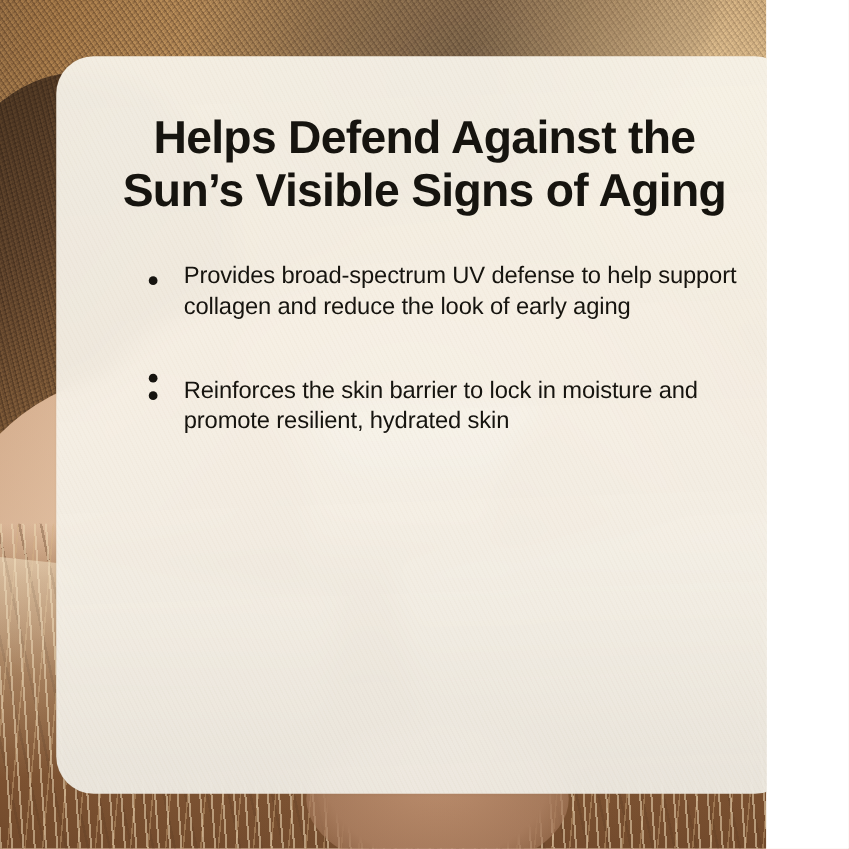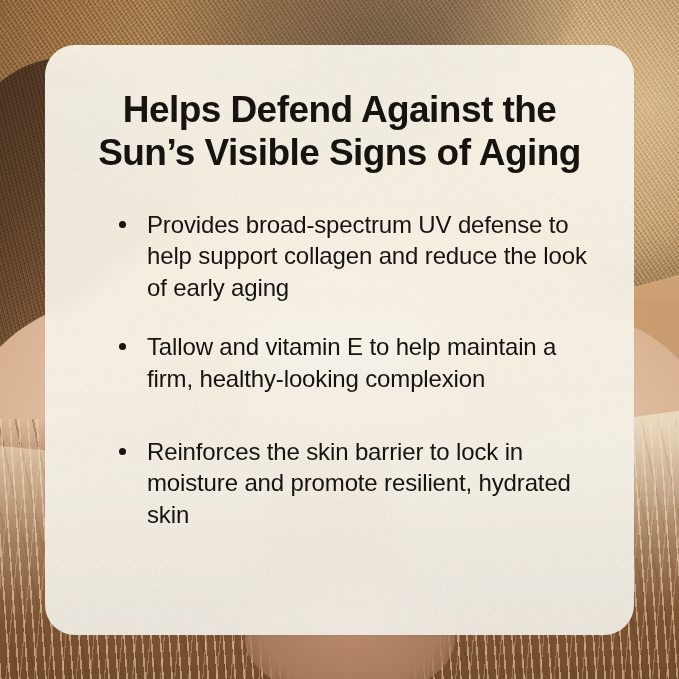--- a/index.html
+++ b/index.html
@@ -7,21 +7,21 @@
 
   html, body {
     width:679px; height:679px;
     overflow:hidden;
     background:#ffffff;
     font-family:"Liberation Sans", sans-serif;
   }
 
   .stage {
     position:relative;
-    width:679px; height:679px;
+    width:613px; height:679px;
     overflow:hidden;
   }
 
   
   .photo {
     position:absolute; inset:0;
     background:#cfa070;
     overflow:hidden;
   }
 
@@ -231,21 +231,21 @@
   
   .bullets {
     position:relative;
     list-style:none;
     margin-top:34px;
     padding-left:38px;
   }
   .bullet {
     position:relative;
     display:block;
-    font-size:24px;
+    font-size:19px;
     line-height:1.31;
     letter-spacing:-.006em;
     color:#16140f;
     margin-bottom:28px;
     padding-left:28px;
     text-align:left;
   }
   .bullet:last-child { margin-bottom:0;margin-top:42px; }
   .bullet-dot {
     position:absolute;
@@ -294,21 +294,20 @@
 
     <h1 class="heading">Helps Defend Against the Sun’s Visible Signs of Aging</h1>
 
     <ul class="bullets">
       <li class="bullet">
         <span class="bullet-dot"></span>
         <span>Provides broad-spectrum UV defense to help support collagen and reduce the look of early aging</span>
       </li>
       <li class="bullet">
         <span class="bullet-dot"></span>
-        <span>Tallow and vitamin E to help maintain a firm, healthy-looking complexion</span>
       </li>
       <li class="bullet">
         <span class="bullet-dot"></span>
         <span>Reinforces the skin barrier to lock in moisture and promote resilient, hydrated skin</span>
       </li>
     </ul>
   </div>
 
 </div>
 

